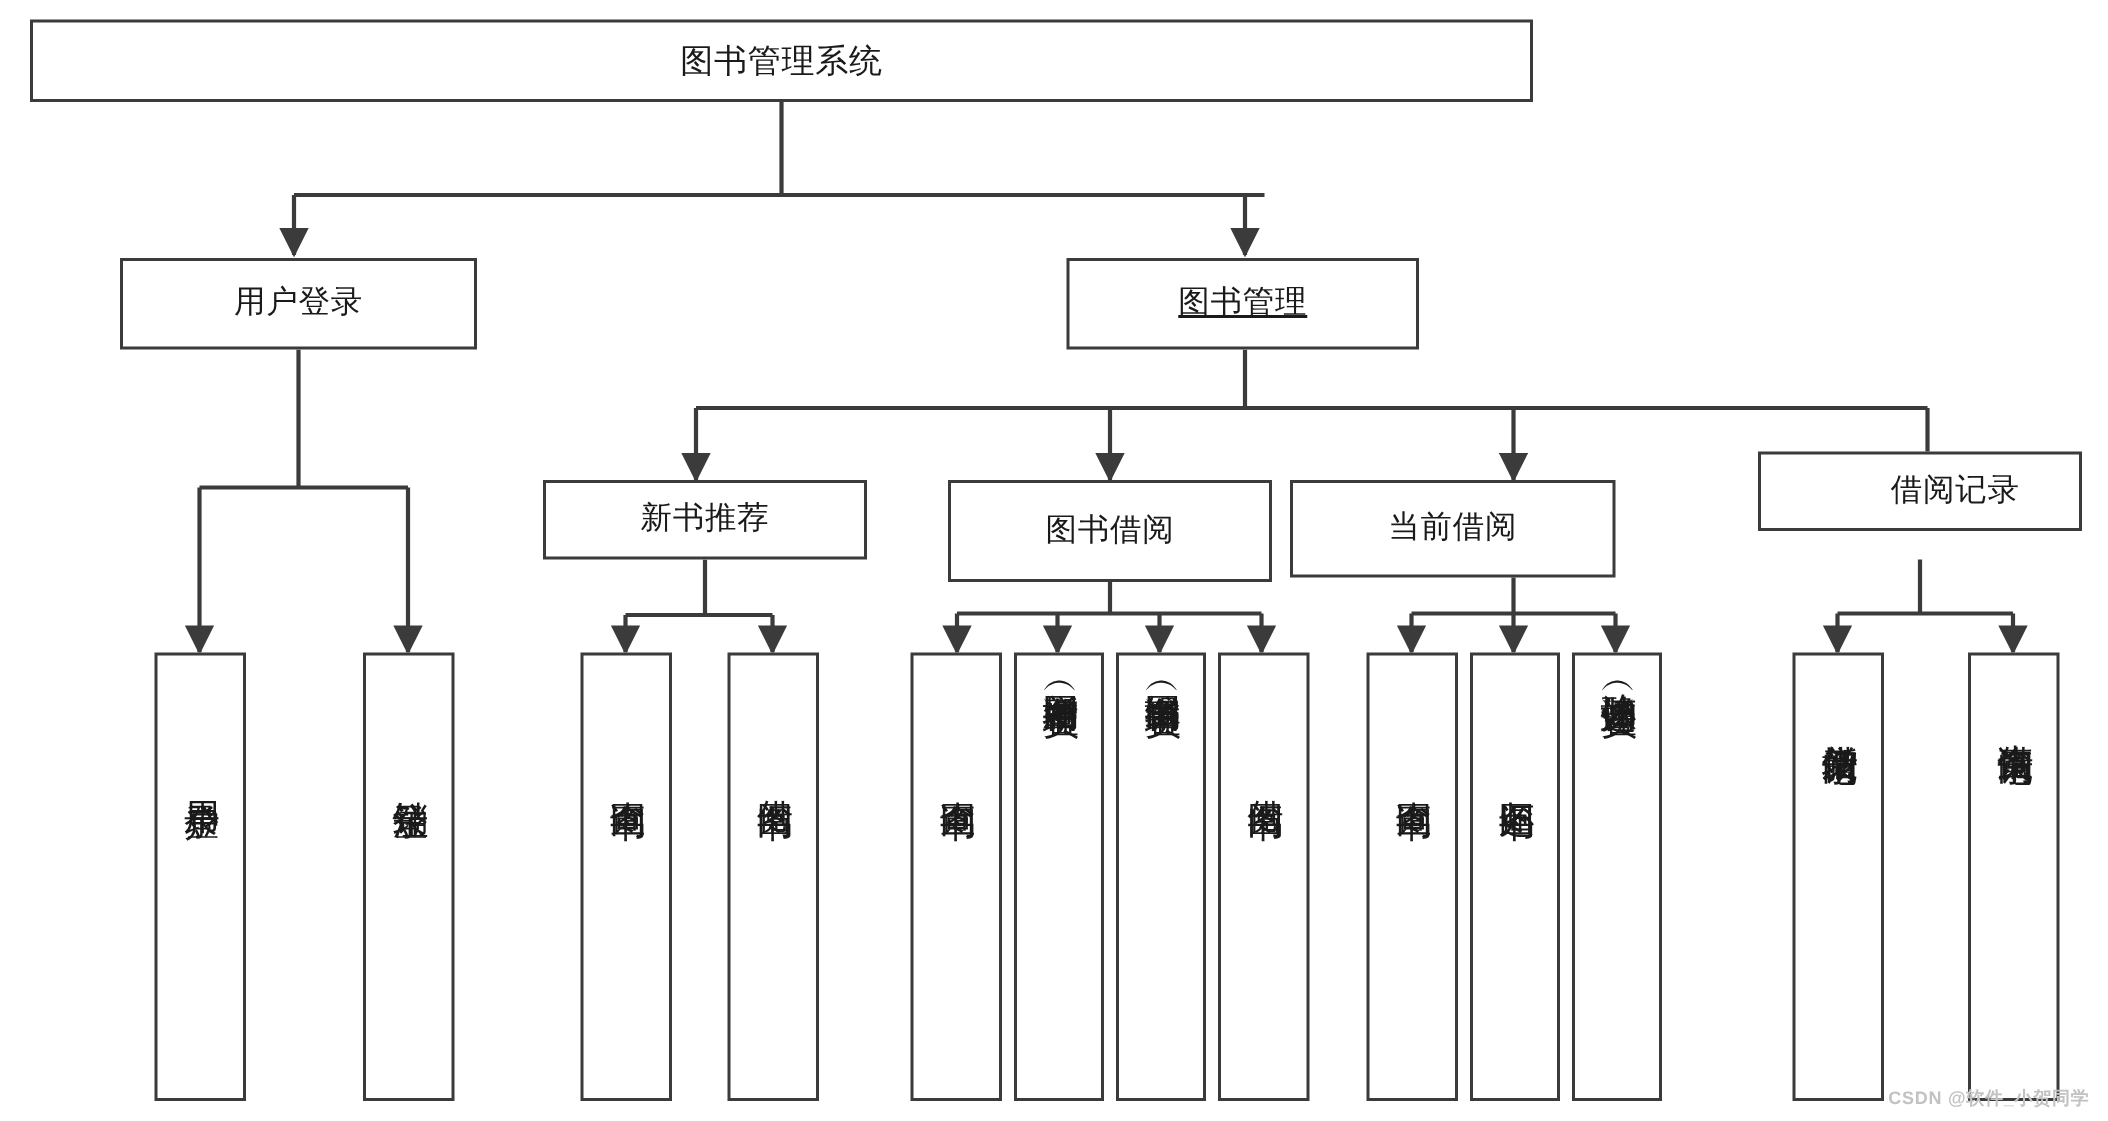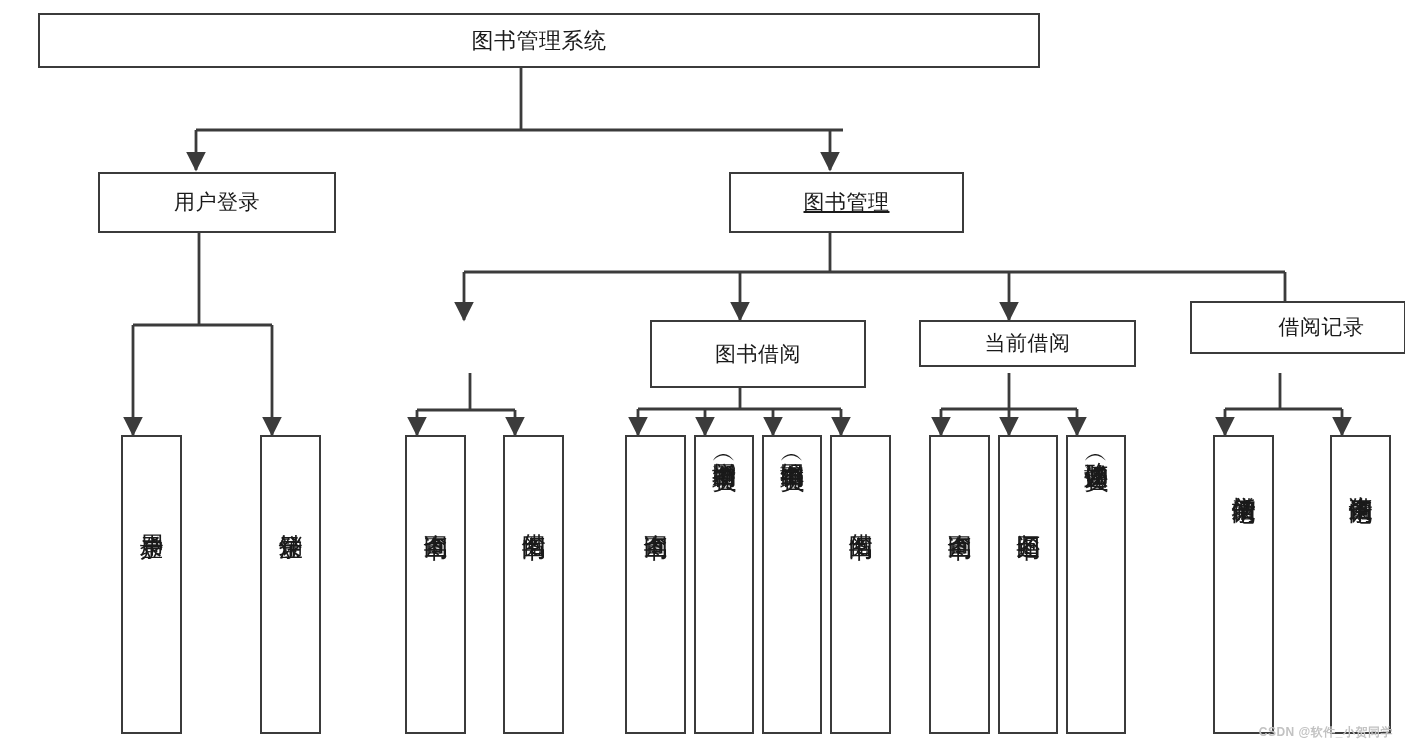--- a/index.html
+++ b/index.html
@@ -27,21 +27,20 @@
   }
   .node {
     position: absolute;
     box-sizing: border-box;
     background: #ffffff;
     border: 2.5px solid #3b3b3b;
     display: flex;
     align-items: center;
     justify-content: center;
     color: #1a1a1a;
-    margin-left: 18px;
   }
   .node .label {
     display: block;
     text-align: center;
     line-height: 1.18;
     letter-spacing: 0.5px;
   }
   .node.horiz .label {
     writing-mode: horizontal-tb;
     font-size: 21px;
@@ -133,26 +132,29 @@
   </div>
 
   <div class="node horiz" style="left:80px; top:172px; width:238px; height:61px;">
     <span class="label">用户登录</span>
   </div>
 
   <div class="node horiz" style="left:711px; top:172px; width:235px; height:61px;text-decoration:underline;">
     <span class="label">图书管理</span>
   </div>
 
+  <div class="node horiz" style="left:362px; top:320px; width:216px; height:53px;">
+    <span class="label">新书推荐</span>
+  </div>
 
   <div class="node horiz" style="left:632px; top:320px; width:216px; height:68px;">
     <span class="label">图书借阅</span>
   </div>
 
-  <div class="node horiz" style="left:901px; top:320px; width:217px; height:47px;">
+  <div class="node horiz" style="left:860px; top:320px; width:217px; height:65px;">
     <span class="label">当前借阅</span>
   </div>
 
   <div class="node horiz" style="left:1172px; top:301px; width:216px; height:53px;padding-left:47px;">
     <span class="label">借阅记录</span>
   </div>
 
   <div class="node vert" style="left:103px; top:435px; width:61px; height:299px; padding-top:78px;">
     <span class="label">用户登录</span>
   </div>

